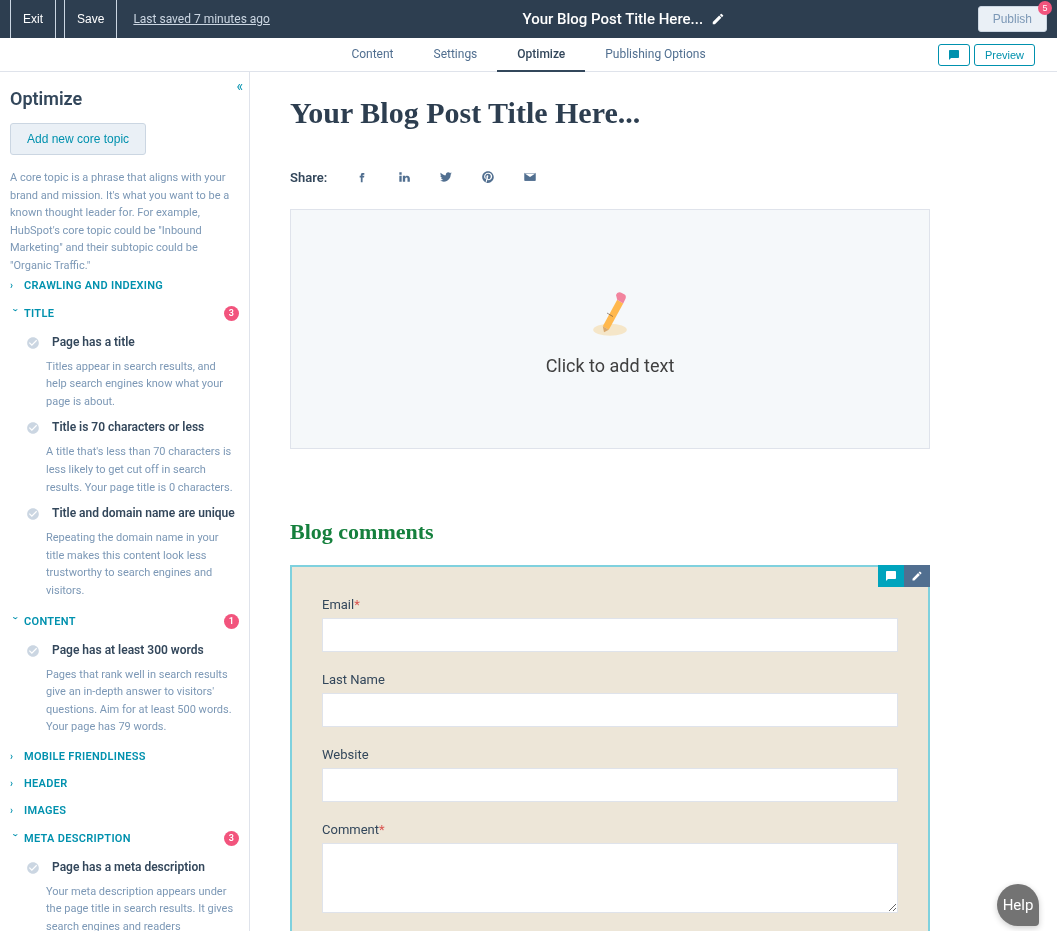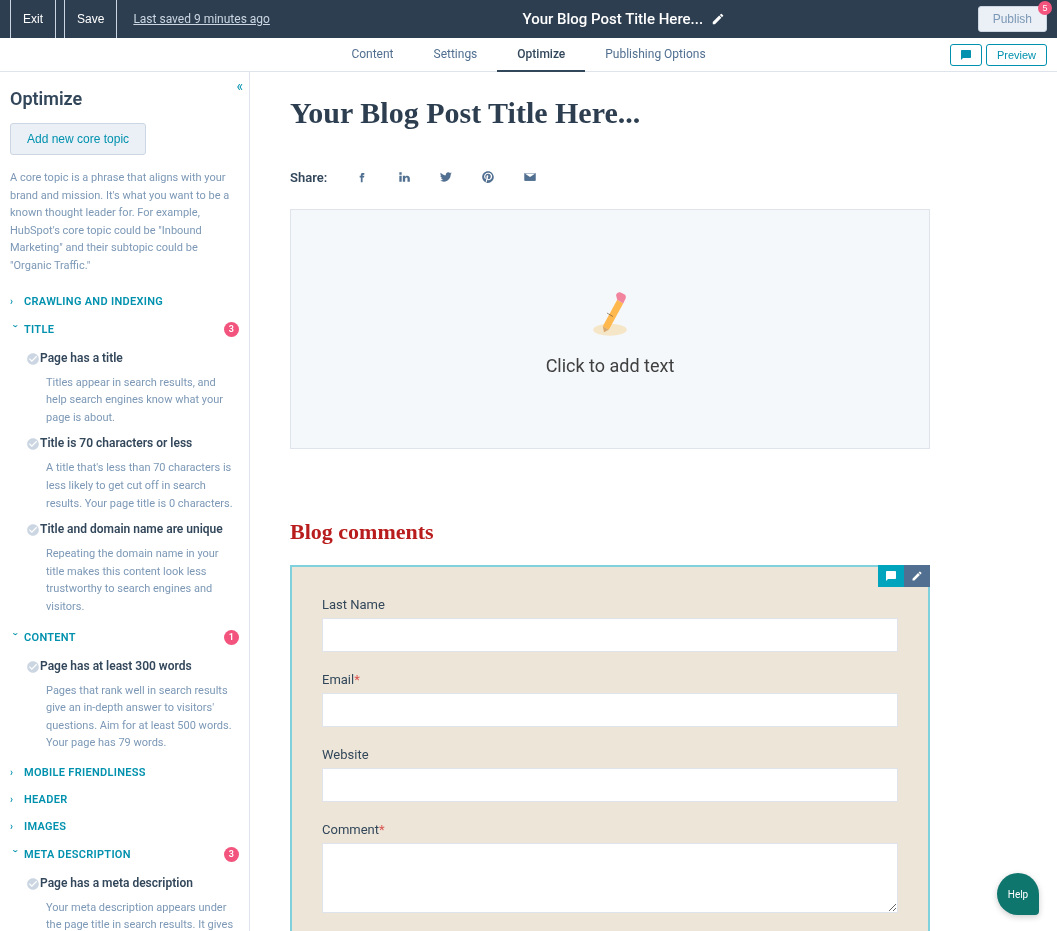--- a/index.html
+++ b/index.html
@@ -9,70 +9,70 @@
 .btn-outline { background: transparent; border: 1px solid #cbd6e2; color: #fff; padding: 21px 12px; border-radius: 3px; font-size: 12px; cursor: pointer; }
 .last-saved { color: #cbd6e2; font-size: 12px; text-decoration: underline; cursor: pointer; margin-left: 8px; }
 .topbar-center { flex: 1; text-align: center; font-size: 15px; font-weight: 500; display: flex; align-items: center; justify-content: center; gap: 8px; }
 .edit-icon { width: 14px; height: 14px; cursor: pointer; }
 .topbar-right { display: flex; align-items: center; gap: 8px; position: relative; }
 .btn-publish { background: #eaf0f6; border: 1px solid #cbd6e2; color: #7c98b6; padding: 5px 14px; border-radius: 3px; font-size: 12px; cursor: pointer; position: relative; }
 .publish-badge { position: absolute; top: -6px; right: -6px; background: #f2547d; color: #fff; border-radius: 50%; width: 14px; height: 14px; font-size: 9px; display: flex; align-items: center; justify-content: center; }
 .tabbar { height: 34px; border-bottom: 1px solid #dfe3eb; display: flex; align-items: center; justify-content: center; gap: 0; background: #fff; position: relative; }
 .tab { padding: 0 20px; height: 34px; display: flex; align-items: center; font-size: 12px; color: #516f90; cursor: pointer; border-bottom: 2px solid transparent; }
 .tab.active { color: #33475b; border-bottom-color: #33475b; font-weight: 500; }
-.tabbar-right { position: absolute; right: 10px; display: flex; gap: 4px; }
+.tabbar-right { position: absolute; right: 22px; display: flex; gap: 4px; }
 .btn-small { border: 1px solid #0091ae; color: #0091ae; background: #fff; border-radius: 3px; padding: 4px 10px; font-size: 11px; cursor: pointer; display: flex; align-items: center; gap: 4px; }
 .btn-small.icon-only { padding: 4px 8px; }
 .main { display: flex; height: calc(100vh - 72px); }
 .sidebar { width: 250px; border-right: 1px solid #dfe3eb; overflow-y: auto; padding: 0; position: relative; }
 .collapse-handle { position: absolute; top: 6px; right: 6px; color: #0091ae; cursor: pointer; font-size: 14px; }
 .sidebar-inner { padding: 16px 10px 40px 10px; }
 .sidebar h2 { font-size: 18px; font-weight: 600; margin-bottom: 14px; }
 .btn-add-topic { border: 1px solid #cbd6e2; background: #eaf0f6; color: #0091ae; padding: 8px 16px; border-radius: 3px; font-size: 12px; cursor: pointer; margin-bottom: 14px; }
-.topic-desc { font-size: 11px; color: #7c98b6; line-height: 1.6; margin-bottom: 16px; }
+.topic-desc { font-size: 11px; color: #7c98b6; line-height: 1.6; }
 .section { margin-bottom: 6px; }
 .section-header { display: flex; align-items: center; gap: 4px; cursor: pointer; padding: 4px 0; font-size: 11px; font-weight: 600; color: #0091ae; text-transform: uppercase; letter-spacing: 0.3px; }
 .section-header .chev { width: 10px; font-size: 10px; color: #0091ae; }
 .section-badge { margin-left: auto; background: #f2547d; color: #fff; border-radius: 50%; width: 15px; height: 15px; font-size: 9px; display: flex; align-items: center; justify-content: center; font-weight: 600; }
 .section-items { padding-left: 16px; }
 .item { margin: 10px 0; }
-.item-title-row { display: flex; align-items: flex-start; gap: 0; }
+.item-title-row { display: flex; align-items: flex-start; gap: 12px; }
 .check-icon { width: 14px; height: 14px; flex-shrink: 0; margin-top: 1px; }
 .item-title { font-size: 12px; font-weight: 600; color: #33475b; }
 .item-desc { font-size: 11px; color: #7c98b6; line-height: 1.6; margin-top: 8px; margin-left: 20px; }
 .content { flex: 1; overflow-y: auto; padding: 24px 40px 80px 40px; }
 .content-inner { max-width: 640px; }
 .post-title { font-family: Georgia, serif; font-size: 30px; font-weight: 700; color: #2d3e50; margin-bottom: 40px; }
 .share-row { display: flex; align-items: flex-start; gap: 28px; margin-bottom: 24px; }
 .share-label { font-size: 13px; font-weight: 600; }
 .share-icon { color: #516f90; cursor: pointer; width: 14px; height: 14px; }
 .editor-box { border: 1px solid #dfe3eb; background: #f5f8fa; height: 240px; display: flex; flex-direction: column; align-items: center; justify-content: center; margin-bottom: 70px; }
 .pencil-illus { width: 60px; height: 60px; margin-bottom: 12px; }
 .click-add { color: #404040; font-size: 18px; cursor: pointer; }
-.comments-title { font-family: Georgia, serif; font-size: 22px; font-weight: 700; color: #b91c1c; margin-bottom: 20px; }
+.comments-title { font-family: Georgia, serif; font-size: 22px; font-weight: 700; color: #15803d; margin-bottom: 20px; }
 .comment-form-wrap { border: 2px solid #7fd1de; background: #ede6d8; padding: 30px; position: relative; }
 .form-toolbar { position: absolute; top: -2px; right: -2px; display: flex; }
 .tb-btn { width: 26px; height: 22px; display: flex; align-items: center; justify-content: center; cursor: pointer; font-size: 12px; color: #fff; }
 .tb-btn.teal { background: #00a4bd; }
 .tb-btn.dark { background: #516f90; }
 .form-field { margin-bottom: 20px; }
 .form-label { font-size: 13px; color: #33475b; margin-bottom: 6px; display: block; }
 .req { color: #d9534f; }
 .form-input { width: 100%; height: 34px; border: 1px solid #dfe3eb; background: #fff; padding: 0 10px; font-size: 13px; }
 .form-textarea { width: 100%; height: 70px; border: 1px solid #dfe3eb; background: #fff; padding: 8px 10px; font-size: 13px; resize: both; }
-.help-btn { position: fixed; bottom: 16px; right: 18px; background: #0f766e; color: #fff; border-radius: 50% 50% 4px 50%; width: 42px; height: 42px; display: flex; align-items: center; justify-content: center; font-size: 10px; cursor: pointer; box-shadow: 0 2px 6px rgba(0,0,0,0.2); transform: rotate(0deg); }
+.help-btn { position: fixed; bottom: 5px; right: 18px; background: #737373; color: #fff; border-radius: 50% 50% 4px 50%; width: 42px; height: 42px; display: flex; align-items: center; justify-content: center; font-size: 15px; cursor: pointer; box-shadow: 0 2px 6px rgba(0,0,0,0.2); transform: rotate(0deg); }
 </style>
 </head>
 <body>
 
 <div class="topbar">
   <div class="topbar-left">
     <button class="btn-outline">Exit</button>
     <button class="btn-outline">Save</button>
-    <span class="last-saved">Last saved 9 minutes ago</span>
+    <span class="last-saved">Last saved 7 minutes ago</span>
   </div>
   <div class="topbar-center">
     <span>Your Blog Post Title Here...</span>
     <svg class="edit-icon" viewBox="0 0 24 24" fill="#fff">
         <path d="M3 17.25V21h3.75L17.81 9.94l-3.75-3.75L3 17.25zM20.71 7.04a1 1 0 0 0 0-1.41l-2.34-2.34a1 1 0 0 0-1.41 0l-1.83 1.83 3.75 3.75 1.83-1.83z"></path>
       </svg>
   </div>
   <div class="topbar-right">
     <button class="btn-publish">
       <span>Publish</span>
@@ -255,28 +255,28 @@
               </svg>
           </div>
           <div class="tb-btn dark">
             <svg width="12" height="12" viewBox="0 0 24 24" fill="#fff">
                 <path d="M3 17.25V21h3.75L17.81 9.94l-3.75-3.75L3 17.25zM20.71 7.04a1 1 0 0 0 0-1.41l-2.34-2.34a1 1 0 0 0-1.41 0l-1.83 1.83 3.75 3.75 1.83-1.83z"></path>
               </svg>
           </div>
         </div>
 
         <div class="form-field">
+          <label class="form-label"><span>Email</span><span class="req">*</span></label>
+          <input class="form-input" type="text" style="">
+        </div>
+        <div class="form-field">
           <label class="form-label">Last Name</label>
           <input class="form-input" type="text" style="">
         </div>
         <div class="form-field">
-          <label class="form-label"><span>Email</span><span class="req">*</span></label>
-          <input class="form-input" type="text" style="">
-        </div>
-        <div class="form-field">
           <label class="form-label">Website</label>
           <input class="form-input" type="text" style="">
         </div>
         <div class="form-field">
           <label class="form-label"><span>Comment</span><span class="req">*</span></label>
           <textarea class="form-textarea" style=""></textarea>
         </div>
       </div>
     </div>
   </div>

